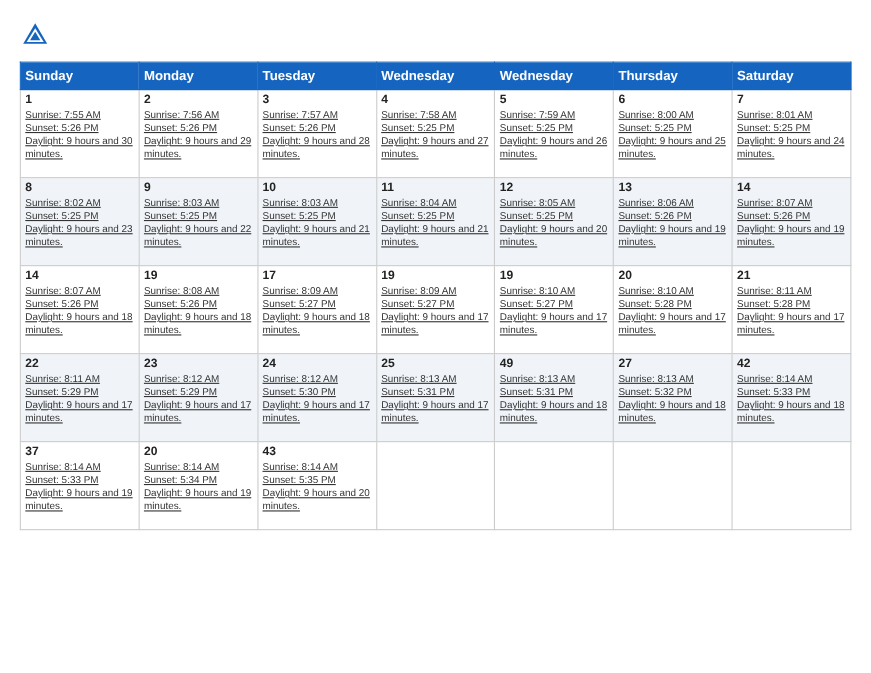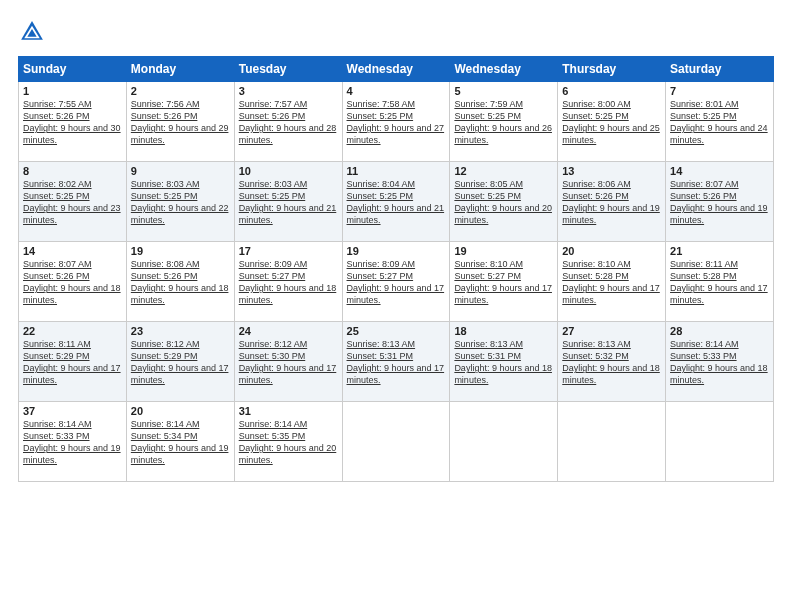--- a/index.html
+++ b/index.html
@@ -232,43 +232,43 @@
           </td>
           <td>
             <span class="day-num">24</span>
             <div class="cell-text">Sunrise: 8:12 AM<br>Sunset: 5:30 PM<br>Daylight: 9 hours and 17 minutes.</div>
           </td>
           <td>
             <span class="day-num">25</span>
             <div class="cell-text">Sunrise: 8:13 AM<br>Sunset: 5:31 PM<br>Daylight: 9 hours and 17 minutes.</div>
           </td>
           <td>
-            <span class="day-num">18</span>
+            <span class="day-num">49</span>
             <div class="cell-text">Sunrise: 8:13 AM<br>Sunset: 5:31 PM<br>Daylight: 9 hours and 18 minutes.</div>
           </td>
           <td>
             <span class="day-num">27</span>
             <div class="cell-text">Sunrise: 8:13 AM<br>Sunset: 5:32 PM<br>Daylight: 9 hours and 18 minutes.</div>
           </td>
           <td>
-            <span class="day-num">28</span>
+            <span class="day-num">42</span>
             <div class="cell-text">Sunrise: 8:14 AM<br>Sunset: 5:33 PM<br>Daylight: 9 hours and 18 minutes.</div>
           </td>
         </tr>
         <tr>
           <td>
             <span class="day-num">37</span>
             <div class="cell-text">Sunrise: 8:14 AM<br>Sunset: 5:33 PM<br>Daylight: 9 hours and 19 minutes.</div>
           </td>
           <td>
             <span class="day-num">20</span>
             <div class="cell-text">Sunrise: 8:14 AM<br>Sunset: 5:34 PM<br>Daylight: 9 hours and 19 minutes.</div>
           </td>
           <td>
-            <span class="day-num">31</span>
+            <span class="day-num">43</span>
             <div class="cell-text">Sunrise: 8:14 AM<br>Sunset: 5:35 PM<br>Daylight: 9 hours and 20 minutes.</div>
           </td>
           <td class="empty-cell"></td>
           <td class="empty-cell"></td>
           <td class="empty-cell"></td>
           <td class="empty-cell"></td>
         </tr>
       </tbody>
   </table>
 </div>

